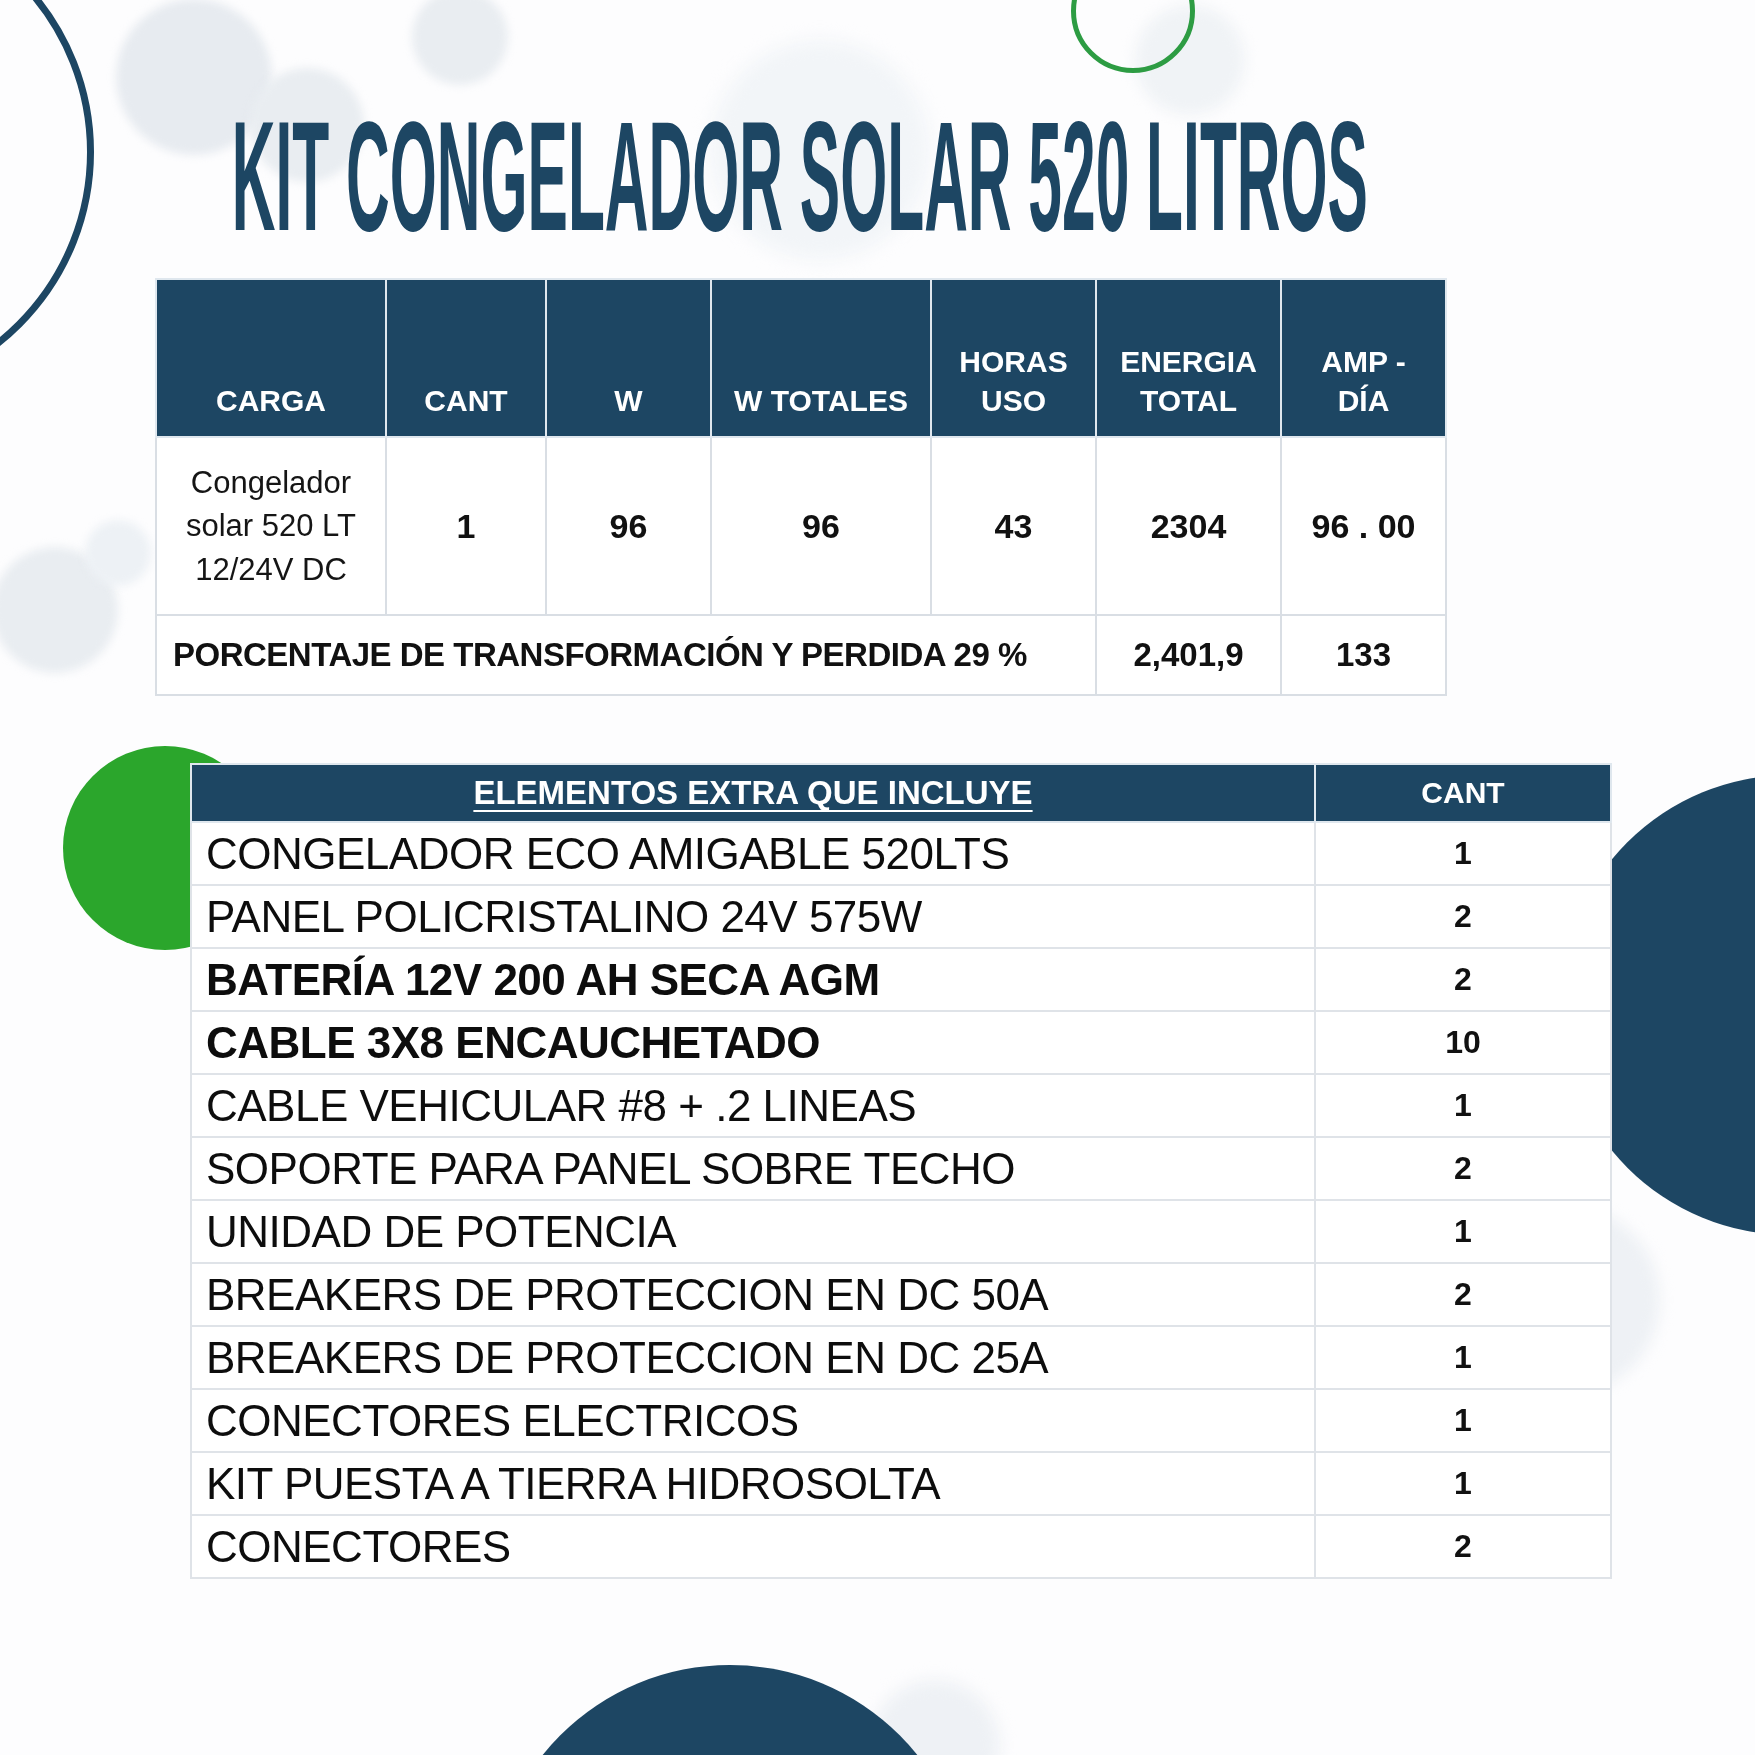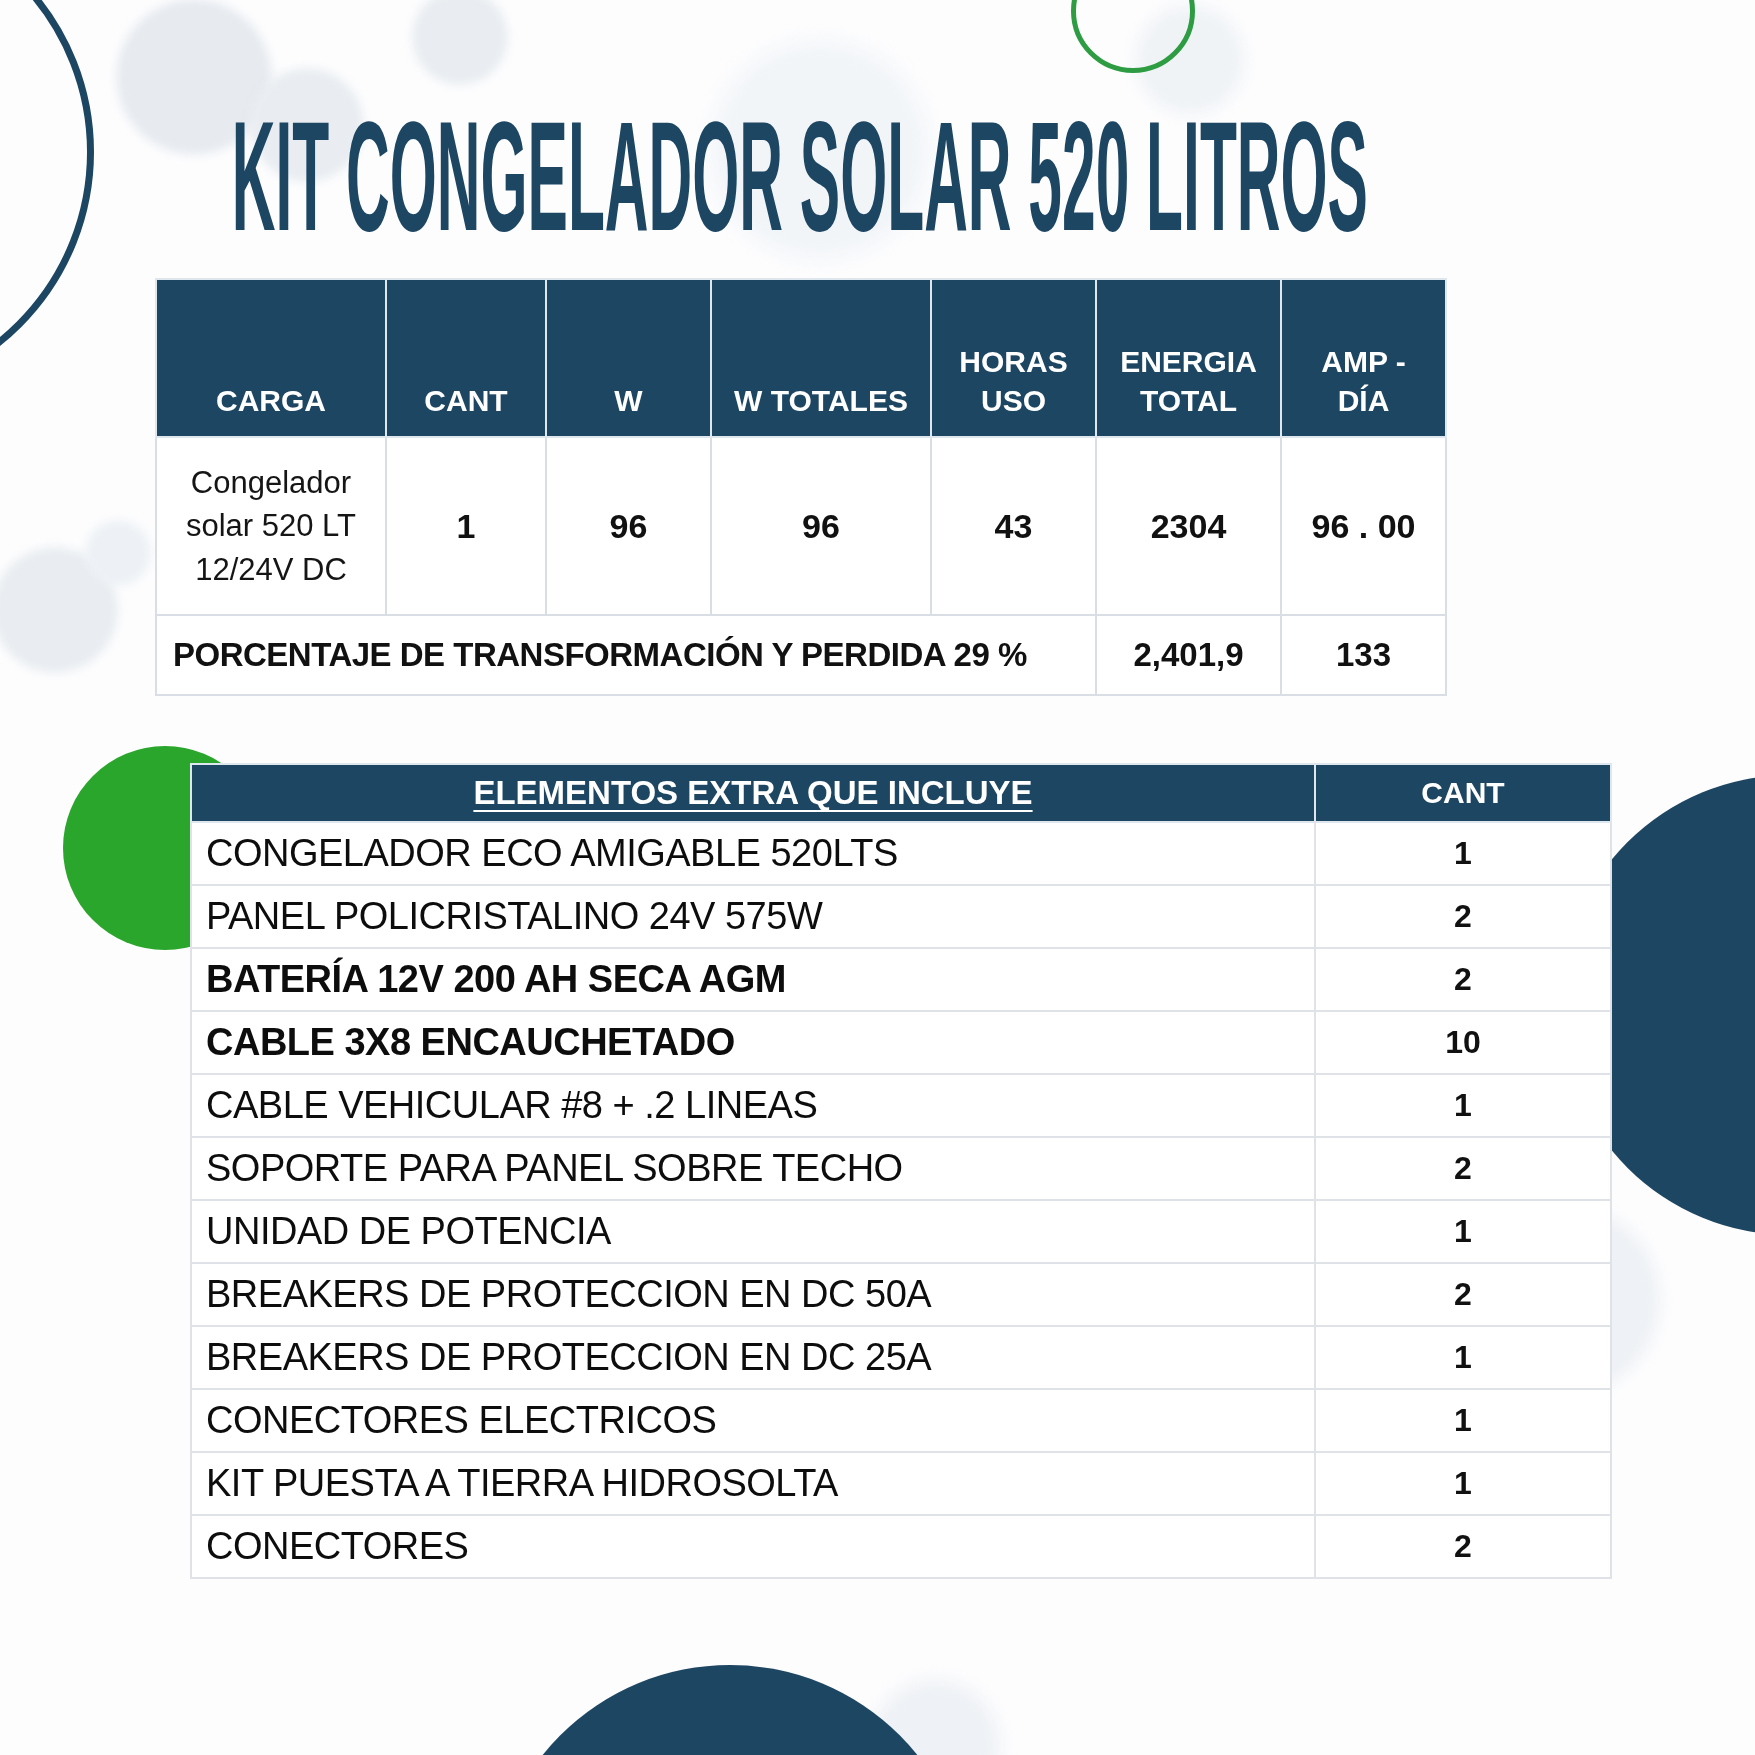--- a/index.html
+++ b/index.html
@@ -64,21 +64,21 @@
   .t2 thead th{
     background:#1d4663;color:#ffffff;height:54px;vertical-align:middle;text-align:center;
     border:2px solid #dfe7ee;
     margin-top:16px;
   }
   .t2 th.items{font-size:33px;font-weight:700;text-decoration:underline;text-underline-offset:6px;text-decoration-thickness:2px;}
   .t2 th.cant{font-size:30px;font-weight:700;}
   .t2 tbody td{
     border:2px solid #dfe3e8;height:59px;vertical-align:middle;background:#fff;
   }
-  .t2 td.name{font-size:38px;font-weight:400;padding-left:14px;letter-spacing:-0.5px;color:#0d0d0d;}
+  .t2 td.name{font-size:44px;font-weight:400;padding-left:14px;letter-spacing:-0.5px;color:#0d0d0d;}
   .t2 td.qty{font-size:32px;font-weight:700;text-align:center;}
   .t2 tr.bold-row td.name{font-weight:700;border-radius:19px;}
 </style>
 </head>
 <body>
 
 <span class="deco ring-navy"></span>
 <span class="deco blob g1"></span>
 <span class="deco blob g2"></span>
 <span class="deco blob g3"></span>

